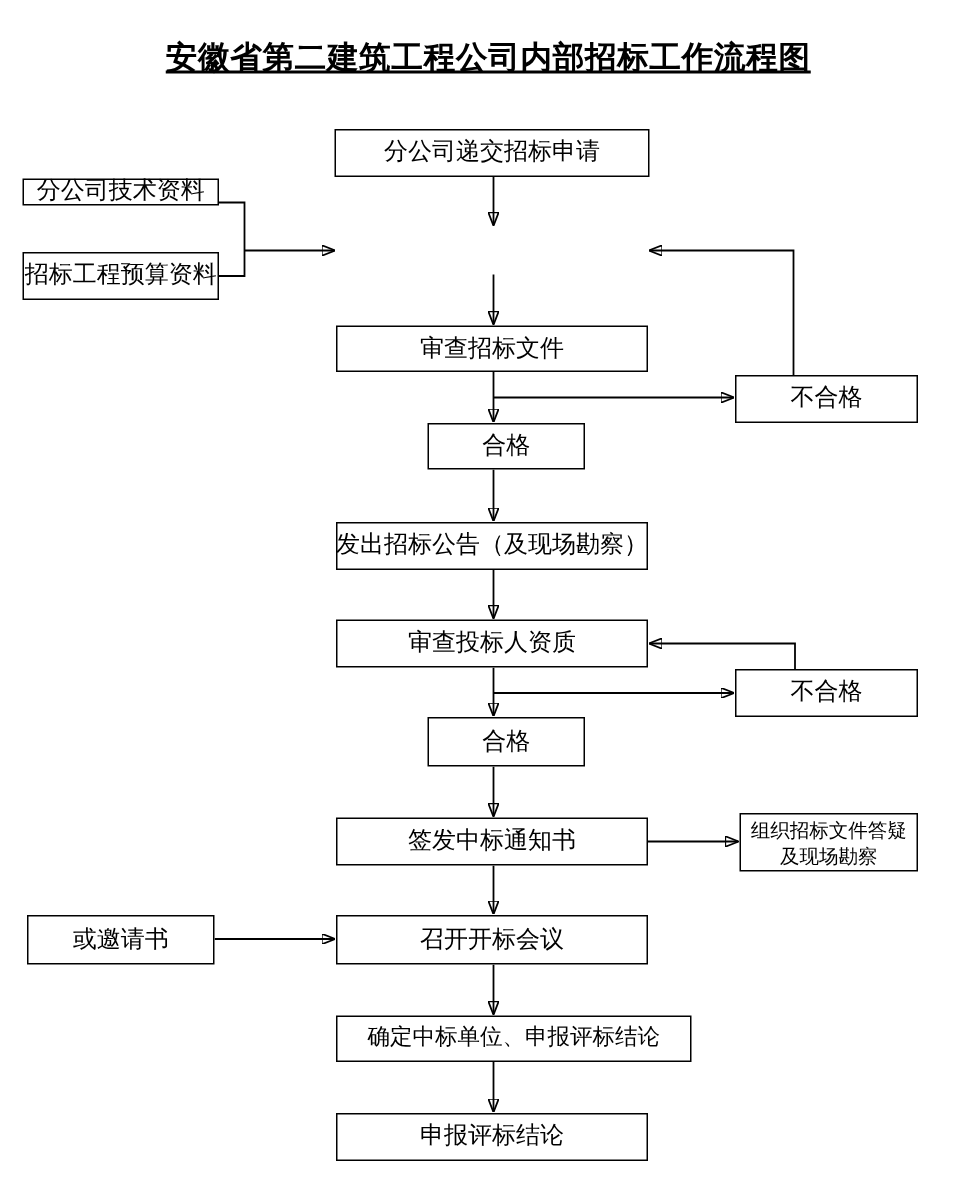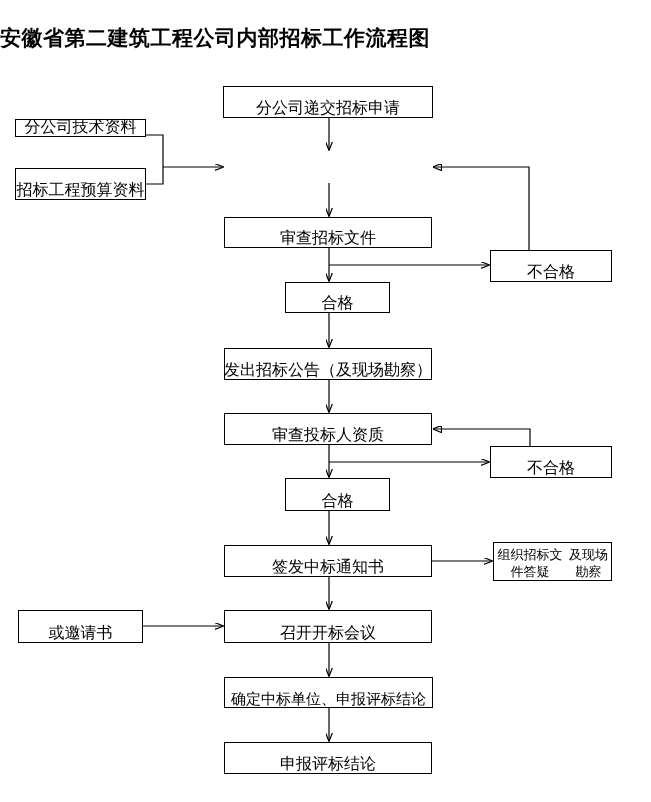--- a/index.html
+++ b/index.html
@@ -7,40 +7,42 @@
     position:relative;
     width:651px;height:802px;
     background:#ffffff;
     font-family:"Liberation Sans", sans-serif;
     color:#000;
     overflow:hidden;
   }
   .page-title{
     position:absolute;
     top:24px;left:0;width:651px;
-    text-align:left;
+    text-align:center;
     font-size:21px;
     font-weight:bold;
     letter-spacing:0.5px;
+    text-decoration:underline;
   }
   .node{
     position:absolute;
     box-sizing:border-box;
     border:1px solid #000;
     background:#fff;
     display:flex;
-    align-items:flex-end;
+    align-items:center;
     justify-content:center;
     text-align:center;
     font-size:16px;
     line-height:1.1;
     white-space:nowrap;
   }
   .node.small-font{font-size:15px;}
   .node.two-line{
+    flex-direction:column;
     font-size:13px;
     line-height:17px;
     white-space:normal;
   }
   svg.connectors{
     position:absolute;
     top:0;left:0;
     width:651px;height:802px;
     pointer-events:none;
   }
@@ -134,21 +136,21 @@
   </div>
 
   <div class="node" style="left:18px;top:610px;width:125px;height:33px">
     <span>或邀请书</span>
   </div>
 
   <div class="node" style="left:224px;top:610px;width:208px;height:33px">
     <span>召开开标会议</span>
   </div>
 
-  <div class="node small-font" style="left:224px;top:677px;width:209px;height:31px">
+  <div class="node small-font" style="left:224px;top:677px;width:237px;height:31px">
     <span>确定中标单位、申报评标结论</span>
   </div>
 
   <div class="node" style="left:224px;top:742px;width:208px;height:32px">
     <span>申报评标结论</span>
   </div>
 
 </div>
 
 </body></html>

